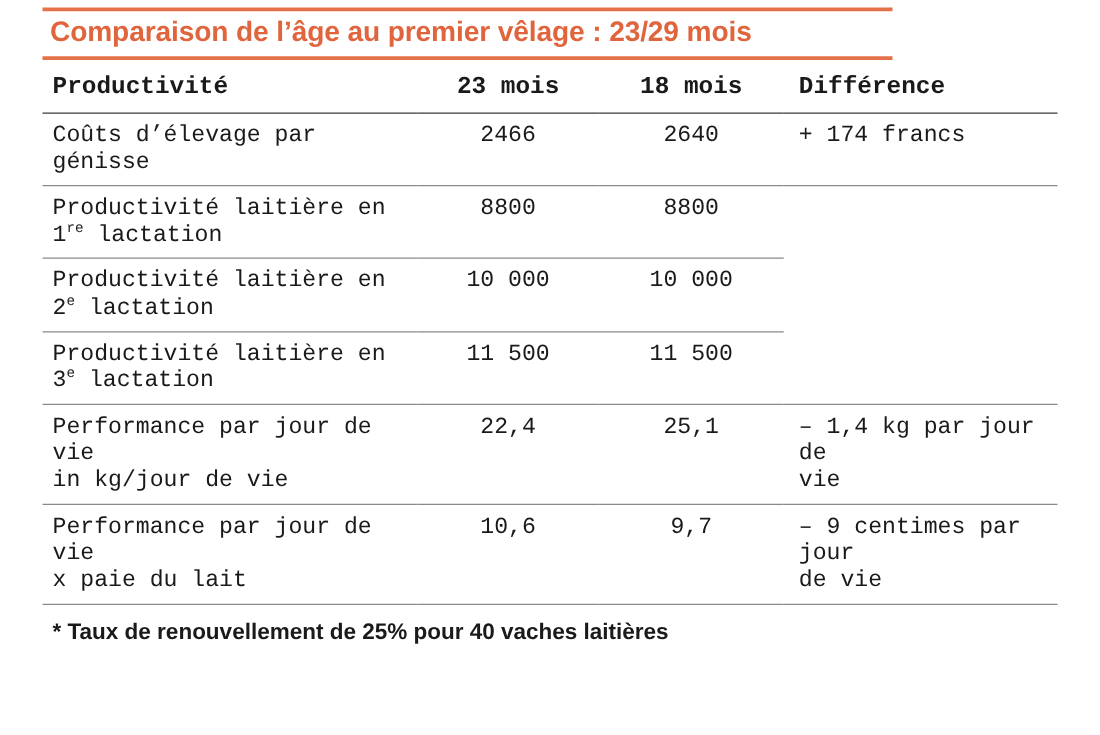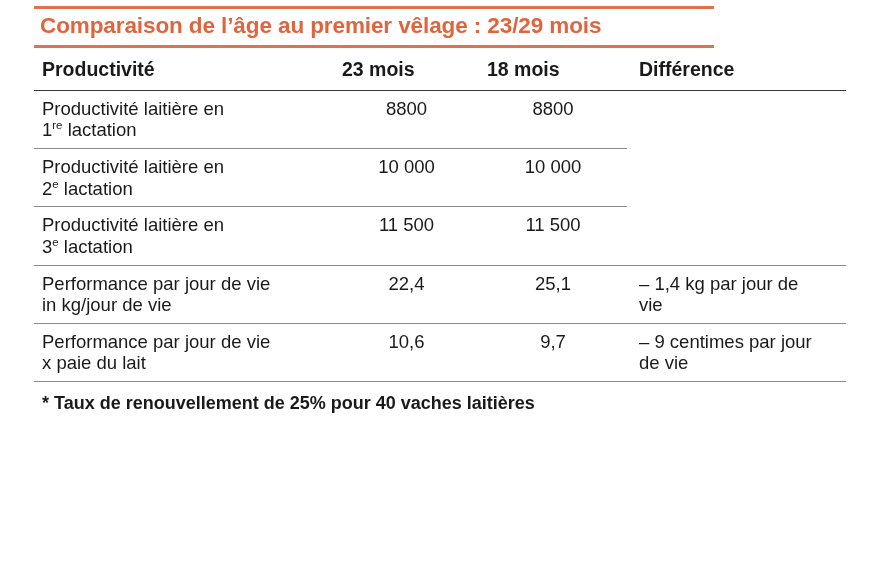--- a/index.html
+++ b/index.html
@@ -51,30 +51,32 @@
   table.data col.c1 { width: 145px; }
   table.data col.c2 { width: 148px; }
   table.data col.c3 { width: 219px; }
 
   table.data th, table.data td {
     vertical-align: top;
     padding: 7px 8px 7px 8px;
     font-size: 18.5px;
     line-height: 1.17;
     box-sizing: border-box;
+    font-family: Liberation Mono, monospace;
   }
   table.data thead th {
     font-weight: bold;
     font-size: 19.5px;
     padding-top: 10px;
     padding-bottom: 9px;
     text-align: left;
     border-bottom: 1.6px solid #3a3a3a;
   }
   table.data thead th.num {
+    text-align: center;
   }
   table.data tbody td {
     border-bottom: 1.2px solid #8a8a8a;
   }
   table.data tbody tr:last-child td {
     border-bottom: 1.2px solid #8a8a8a;
   }
   table.data td.num {
     text-align: center;
     white-space: nowrap;
@@ -128,20 +130,30 @@
     <thead>
       <tr>
         <th class="lbl">Productivité</th>
         <th class="num">23 mois</th>
         <th class="num">18 mois</th>
         <th class="diff">Différence</th>
       </tr>
     </thead>
     <tbody>
 
+      <tr>
+        <td class="lbl">
+          <span>Coûts d’élevage par génisse</span>
+        </td>
+        <td class="num">2466</td>
+        <td class="num">2640</td>
+        <td class="diff">
+          <span>+ 174 francs</span>
+        </td>
+      </tr>
 
 
       <tr>
         <td class="lbl">
           <span>Productivité laitière en</span><br>
           <span>1</span><sup>re</sup><span> lactation</span>
         </td>
         <td class="num">8800</td>
         <td class="num">8800</td>
         <td class="diff norule">

